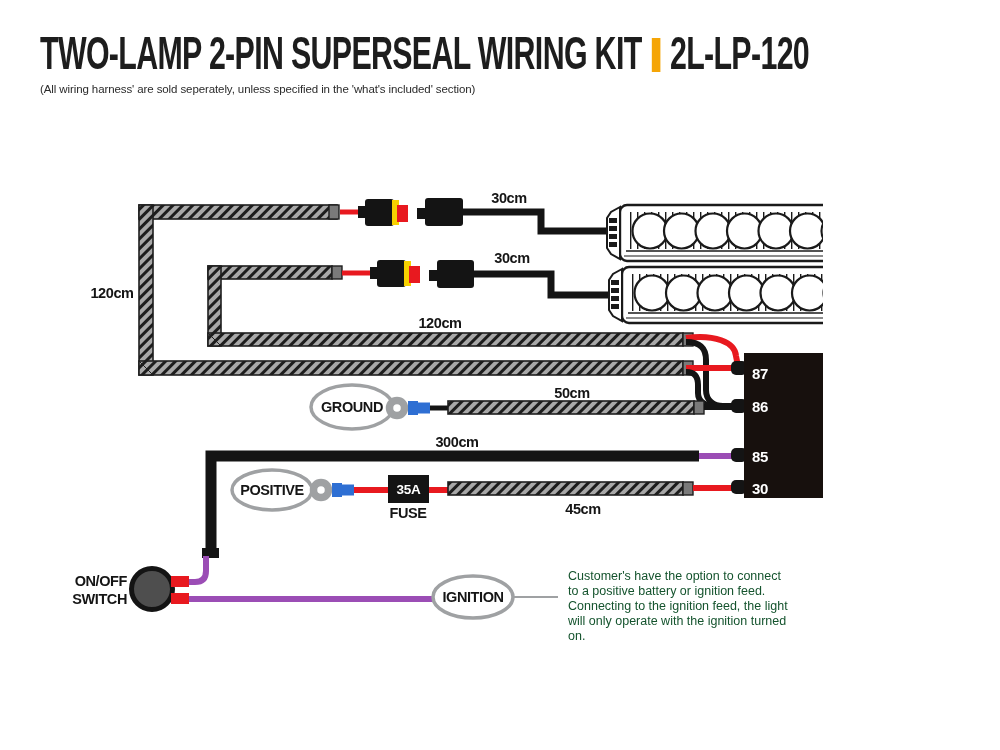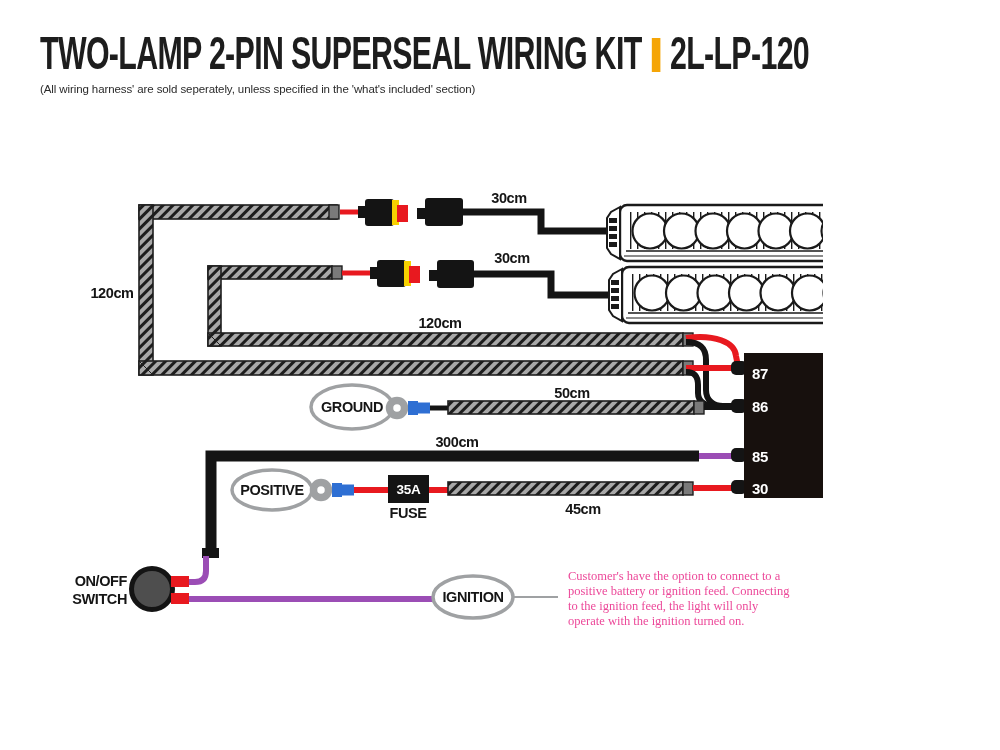--- a/index.html
+++ b/index.html
@@ -5,21 +5,21 @@
   html,body{margin:0;padding:0;background:#ffffff;}
   .stage{position:relative;width:823px;height:750px;background:#ffffff;overflow:hidden;
          font-family:"Liberation Sans", sans-serif;}
   .hdr{position:absolute;left:40px;top:30px;z-index:2;}
   .title-line{display:block;white-space:nowrap;transform:scaleX(0.66);transform-origin:0 0;
               font-weight:700;font-size:46px;line-height:1.0;color:#1d1d1d;letter-spacing:-1px;}
   .pipe{display:inline-block;width:13px;height:34px;background:#F5A506;color:transparent;
         overflow:hidden;vertical-align:-3px;margin:0 14px 0 16px;}
   .sub{margin:7px 0 0 0;font-size:11.5px;color:#2a2a2a;letter-spacing:-0.1px;}
   .note{position:absolute;left:568px;top:569px;width:224px;z-index:2;
-        font-size:12.5px;line-height:1.2;color:#ec4899;font-family:Liberation Serif, serif;}
+        font-size:12.5px;line-height:1.2;color:#14532d;}
   svg{position:absolute;inset:0;z-index:1;}
   .lbl{font-family:"Liberation Sans",sans-serif;font-weight:700;font-size:14.5px;fill:#151515;letter-spacing:-0.4px;}
   .pin{font-family:"Liberation Sans",sans-serif;font-weight:700;font-size:15px;fill:#ffffff;letter-spacing:-0.3px;}
   .oval-t{font-family:"Liberation Sans",sans-serif;font-weight:700;font-size:14.5px;fill:#151515;letter-spacing:-0.4px;}
   .relay-t{font-family:"Liberation Sans",sans-serif;font-weight:700;font-size:20px;fill:#ffffff;letter-spacing:1.5px;}
   .fuse-t{font-family:"Liberation Sans",sans-serif;font-weight:700;font-size:13.5px;fill:#ffffff;letter-spacing:-0.3px;}
 </style>
 </head>
 <body>
 

